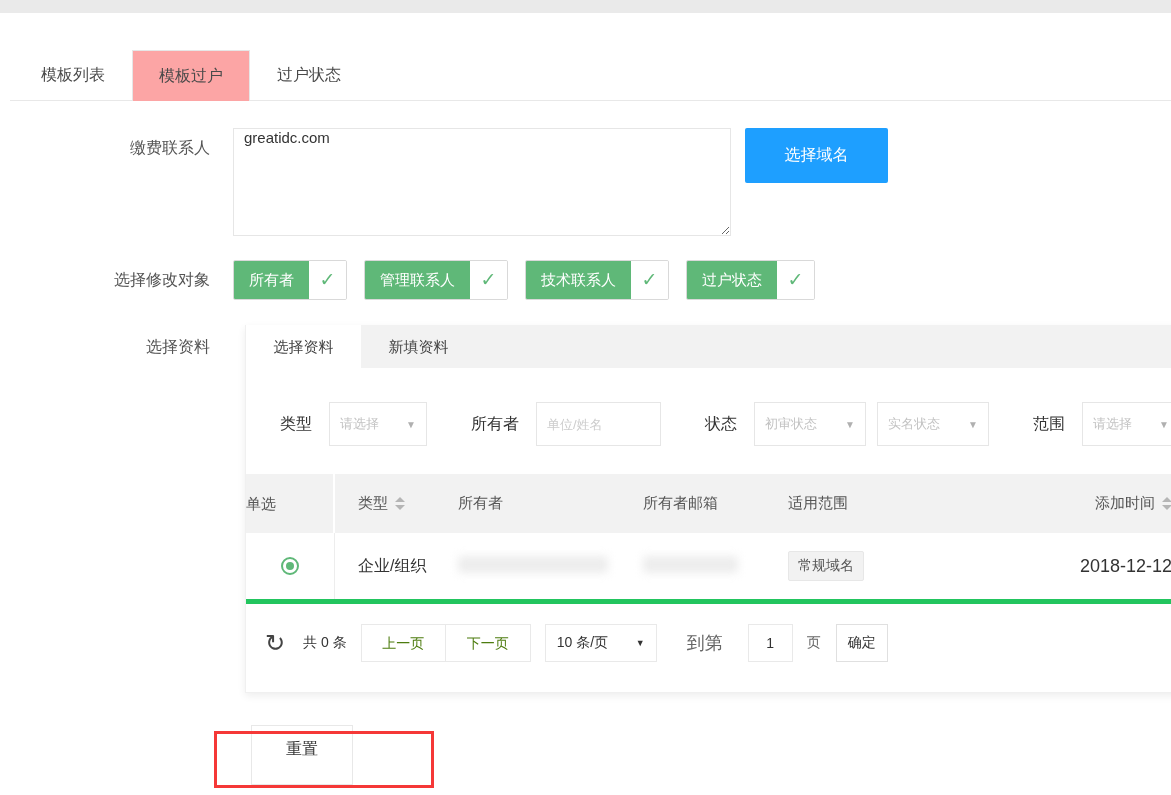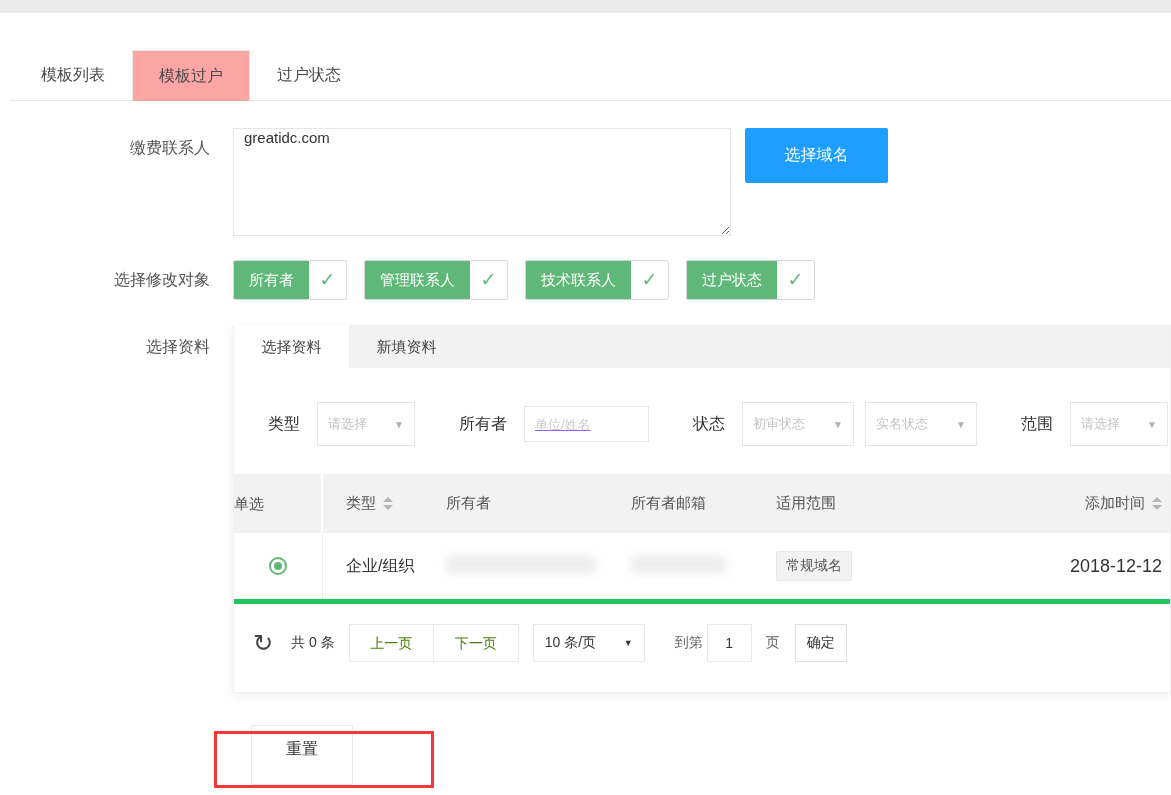--- a/index.html
+++ b/index.html
@@ -35,40 +35,40 @@
   .row-targets { margin-top:24px; align-items:center; }
   .row-targets .form-label { line-height:40px; }
   .toggle { display:inline-flex; border:1px solid #d9d9d9; border-radius:2px;
     height:40px; margin-right:17px; cursor:pointer; overflow:hidden; }
   .toggle-name { background:#5fb878; color:#fff; font-size:15px; padding:0 15px;
     line-height:38px; }
   .toggle-check { width:37px; background:#fff; color:#5fb878; font-size:19px;
     font-weight:bold; text-align:center; line-height:38px; }
 
   
-  .row-profile { margin-top:25px; }
+  .row-profile { margin-top:25px;gap:12px; }
   .row-profile .form-label { line-height:43px; }
   .panel { width:950px; background:#fff; border:1px solid #f0f0f0; border-top:none;
     box-shadow:0 3px 8px rgba(0,0,0,.07); padding-bottom:30px; }
   .panel-tabs { height:43px; background:#f2f2f2; display:flex; }
   .panel-tab { width:115px; text-align:center; line-height:43px; font-size:15px;
     color:#444; cursor:pointer; }
   .panel-tab.active { background:#fff; }
 
   
   .filters { display:flex; align-items:center; margin-top:34px; padding-left:34px; }
   .f-label { font-size:16px; color:#333; margin-right:17px; white-space:nowrap; }
   .f-select { width:98px; height:44px; border:1px solid #e6e6e6; display:flex;
     align-items:center; justify-content:space-between; padding:0 10px;
     color:#c2c2c2; font-size:13px; cursor:pointer; background:#fff; white-space:nowrap; }
   .f-select .arrow { color:#b0b0b0; font-size:10px; }
   .f-gap { margin-right:44px; }
   .f-gap-sm { margin-right:11px; }
-  .f-input { width:125px; height:36px; border:1px solid #e6e6e6; padding:0 10px;
-    font-size:13px; color:#8b5cf6; outline:none; font-family:inherit;text-decoration:underline; }
+  .f-input { width:125px; height:44px; border:1px solid #e6e6e6; padding:0 10px;
+    font-size:13px; color:#14532d; outline:none; font-family:inherit; }
   .f-input::placeholder { color:#ccc; }
   .f-select.w112 { width:112px; }
 
   
   .tbl { margin-top:28px; }
   .tbl-head { display:flex; align-items:center; height:59px; background:#f2f2f2;
     font-size:15px; color:#555; }
   .tbl-row { display:flex; align-items:center; height:71px;
     border-bottom:5px solid #22c55e; font-size:16px; color:#333; }
   .c1 { width:89px; min-width:89px; text-align:left; }
@@ -104,21 +104,21 @@
     line-height:1; }
   .total { font-size:14px; color:#333; margin-right:14px; white-space:nowrap; }
   .pg-group { display:flex; margin-right:14px; }
   .pg-btn { width:85px; height:38px; border:1px solid #e9e9e9; background:#fff;
     color:#4d7c0f; font-size:14px; text-align:center; line-height:36px; }
   .pg-btn + .pg-btn { border-left:none; }
   .size-select { width:112px; height:38px; border:1px solid #e9e9e9; display:flex;
     align-items:center; justify-content:space-between; padding:0 11px;
     font-size:14px; color:#333; margin-right:30px; cursor:pointer; background:#fff; }
   .size-select .arrow { font-size:9px; color:#333; }
-  .goto-label { font-size:14px; color:#666; margin-right:4px; white-space:nowrap; }
+  .goto-label { font-size:18px; color:#666; margin-right:25px; white-space:nowrap; }
   .goto-input { width:45px; height:38px; border:1px solid #e9e9e9; text-align:center;
     font-size:14px; color:#333; outline:none; margin-right:14px; font-family:inherit; }
   .page-unit { font-size:14px; color:#666; margin-right:15px; }
   .ok-btn { width:52px; height:38px; border:1px solid #e0e0e0; background:#fff;
     font-size:14px; color:#333; cursor:pointer; font-family:inherit; }
 
   
   .footer { margin-top:32px; padding-left:233px; display:flex; }
   .submit-btn { width:185px; height:50px; font-size:18px; }
   .reset-btn { width:102px; height:60px; margin-left:18px; background:#fff;

